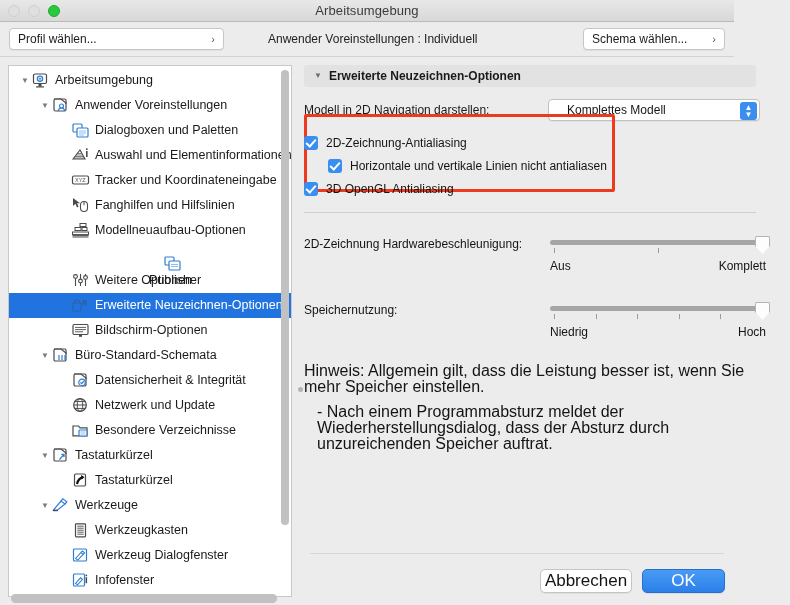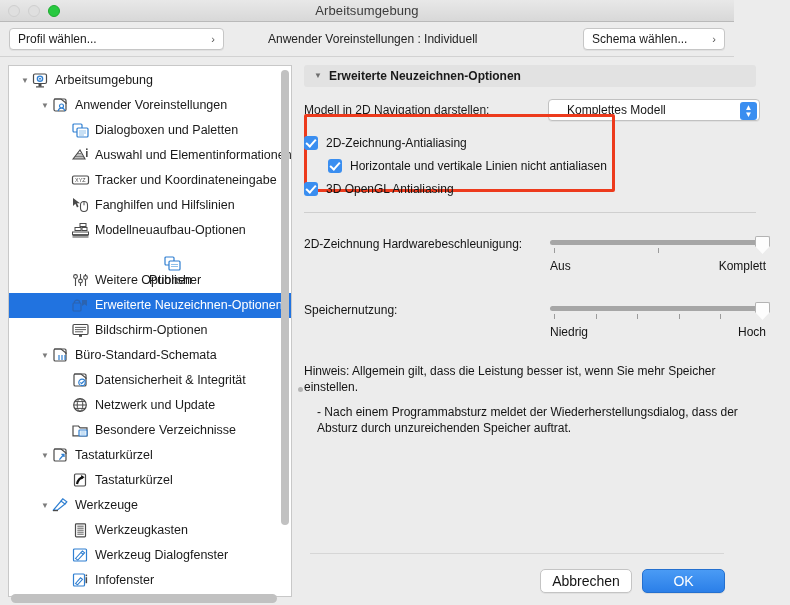--- a/index.html
+++ b/index.html
@@ -387,21 +387,21 @@
     left: 0; top: 24px;
     width: 216px;
     display: flex;
     justify-content: space-between;
     font-size: 12px;
     color: #141414;
   }
 
   .note {
     margin-top: 18px;
-    font-size: 12px;
+    font-size: 16px;
     line-height: 16px;
     color: #141414;
     width: 452px;
   }
   .note .sub {
     margin-top: 9px;
     padding-left: 13px;
   }
 
   
@@ -417,21 +417,21 @@
     position: absolute;
     left: 10px; right: 10px; top: 0;
     height: 1px;
     background: #d6d6d6;
   }
   .btn {
     position: absolute;
     top: 16px;
     height: 24px;
     border-radius: 5px;
-    font-size: 14px;
+    font-size: 17px;
     display: flex;
     align-items: center;
     justify-content: center;
     cursor: default;
   }
   #cancel-btn {
     right: 102px;
     width: 92px;
     background: #fff;
     border: 1px solid #c4c4c4;

